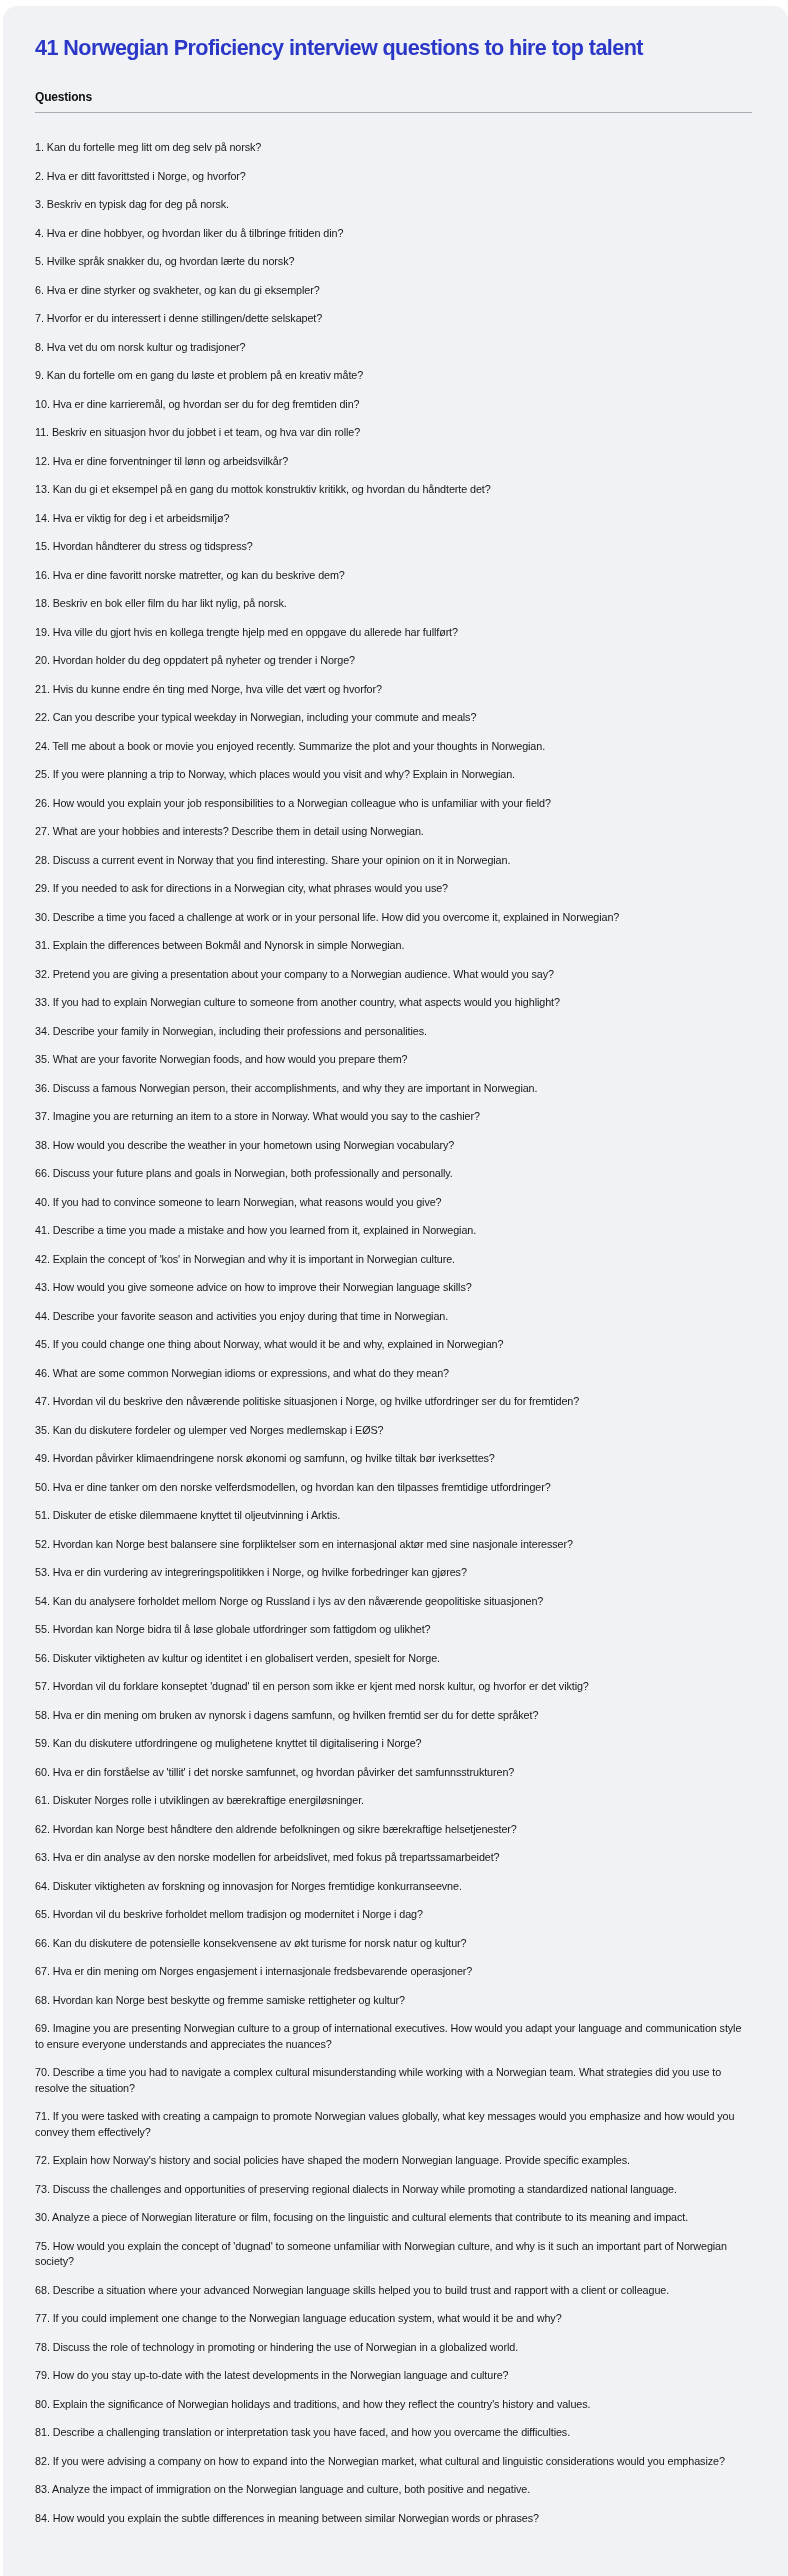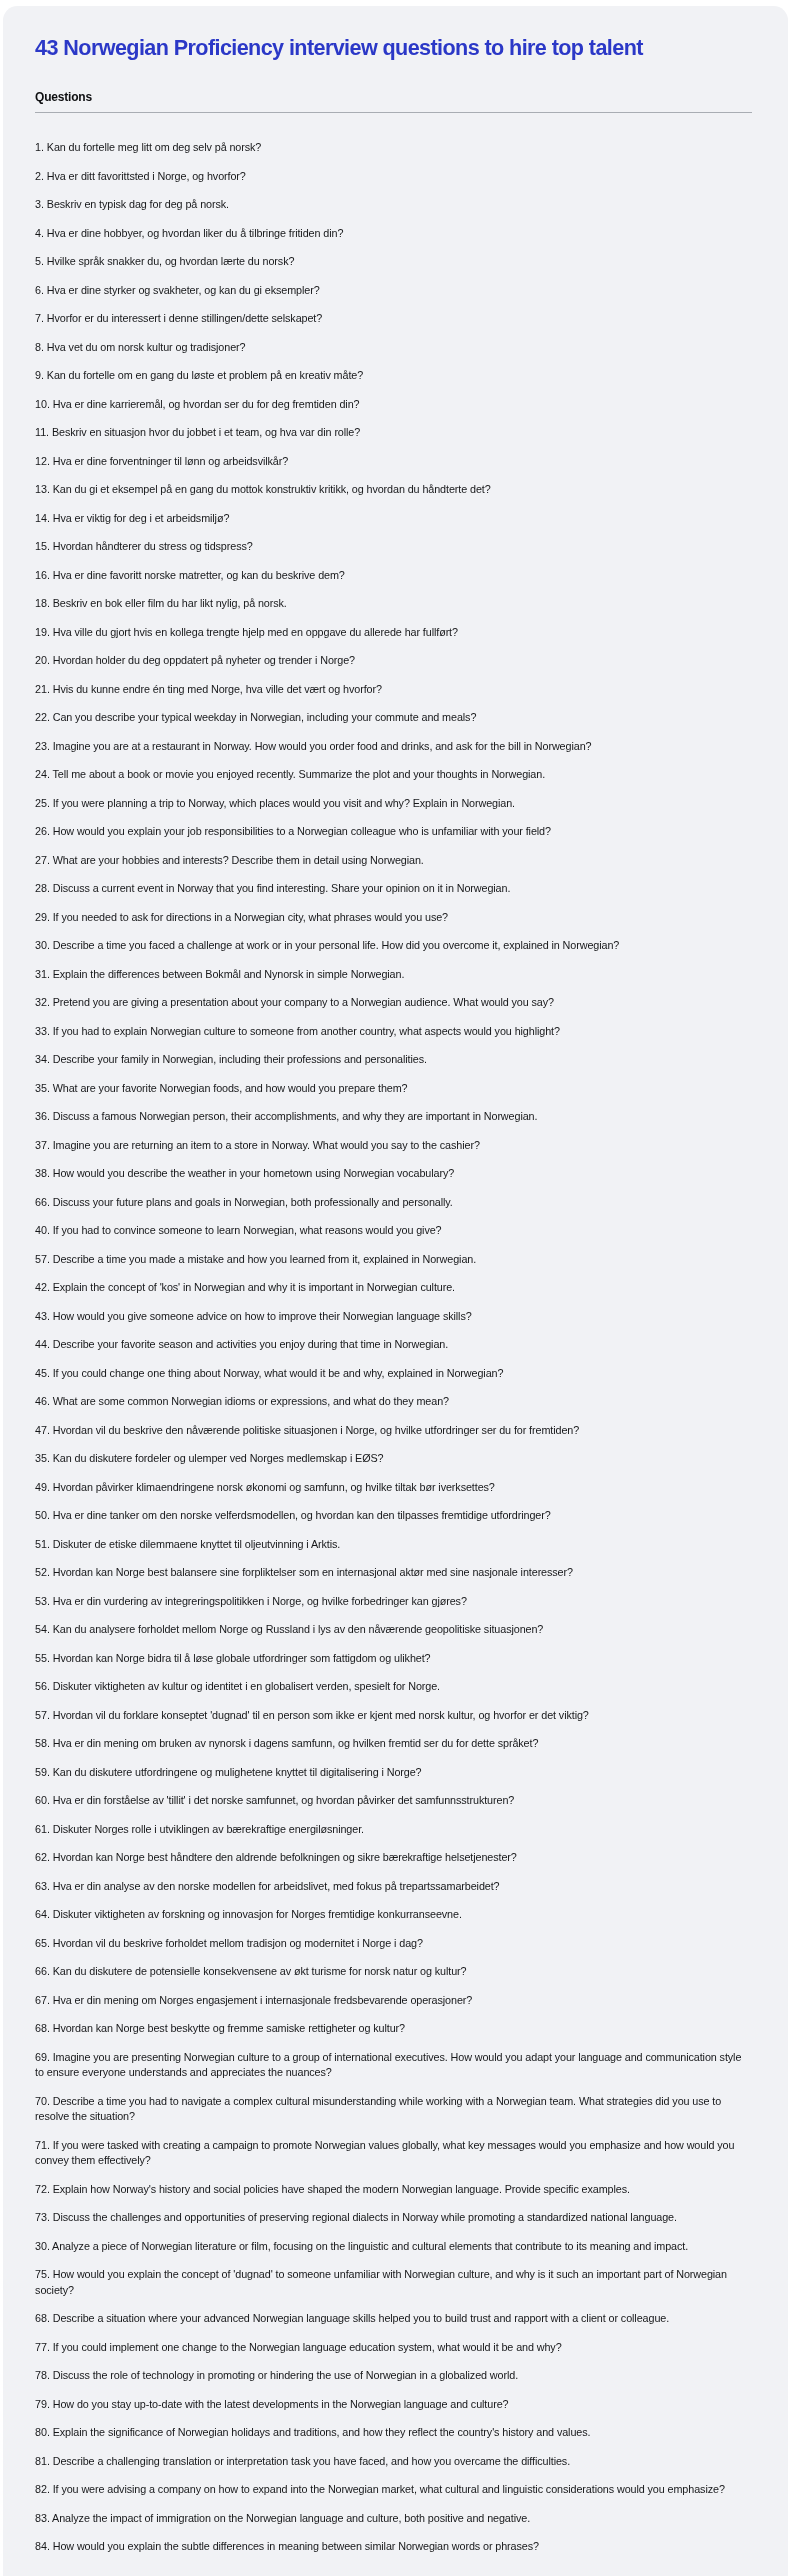--- a/index.html
+++ b/index.html
@@ -48,21 +48,21 @@
     color: #17181a;
     max-width: 721px;
   }
 </style>
 </head>
 <body>
 
 <div class="page-panel">
   <div class="content">
 
-    <h1 class="page-title">43 Norwegian Proficiency interview questions to hire top talent</h1>
+    <h1 class="page-title">41 Norwegian Proficiency interview questions to hire top talent</h1>
 
     <h2 class="section-heading">Questions</h2>
 
     <hr class="divider">
 
     <div>
         <p class="question">1. Kan du fortelle meg litt om deg selv på norsk?</p>
         <p class="question">2. Hva er ditt favorittsted i Norge, og hvorfor?</p>
         <p class="question">3. Beskriv en typisk dag for deg på norsk.</p>
         <p class="question">4. Hva er dine hobbyer, og hvordan liker du å tilbringe fritiden din?</p>
@@ -76,39 +76,38 @@
         <p class="question">12. Hva er dine forventninger til lønn og arbeidsvilkår?</p>
         <p class="question">13. Kan du gi et eksempel på en gang du mottok konstruktiv kritikk, og hvordan du håndterte det?</p>
         <p class="question">14. Hva er viktig for deg i et arbeidsmiljø?</p>
         <p class="question">15. Hvordan håndterer du stress og tidspress?</p>
         <p class="question">16. Hva er dine favoritt norske matretter, og kan du beskrive dem?</p>
         <p class="question">18. Beskriv en bok eller film du har likt nylig, på norsk.</p>
         <p class="question">19. Hva ville du gjort hvis en kollega trengte hjelp med en oppgave du allerede har fullført?</p>
         <p class="question">20. Hvordan holder du deg oppdatert på nyheter og trender i Norge?</p>
         <p class="question">21. Hvis du kunne endre én ting med Norge, hva ville det vært og hvorfor?</p>
         <p class="question">22. Can you describe your typical weekday in Norwegian, including your commute and meals?</p>
-        <p class="question">23. Imagine you are at a restaurant in Norway. How would you order food and drinks, and ask for the bill in Norwegian?</p>
         <p class="question">24. Tell me about a book or movie you enjoyed recently. Summarize the plot and your thoughts in Norwegian.</p>
         <p class="question">25. If you were planning a trip to Norway, which places would you visit and why? Explain in Norwegian.</p>
         <p class="question">26. How would you explain your job responsibilities to a Norwegian colleague who is unfamiliar with your field?</p>
         <p class="question">27. What are your hobbies and interests? Describe them in detail using Norwegian.</p>
         <p class="question">28. Discuss a current event in Norway that you find interesting. Share your opinion on it in Norwegian.</p>
         <p class="question">29. If you needed to ask for directions in a Norwegian city, what phrases would you use?</p>
         <p class="question">30. Describe a time you faced a challenge at work or in your personal life. How did you overcome it, explained in Norwegian?</p>
         <p class="question">31. Explain the differences between Bokmål and Nynorsk in simple Norwegian.</p>
         <p class="question">32. Pretend you are giving a presentation about your company to a Norwegian audience. What would you say?</p>
         <p class="question">33. If you had to explain Norwegian culture to someone from another country, what aspects would you highlight?</p>
         <p class="question">34. Describe your family in Norwegian, including their professions and personalities.</p>
         <p class="question">35. What are your favorite Norwegian foods, and how would you prepare them?</p>
         <p class="question">36. Discuss a famous Norwegian person, their accomplishments, and why they are important in Norwegian.</p>
         <p class="question">37. Imagine you are returning an item to a store in Norway. What would you say to the cashier?</p>
         <p class="question">38. How would you describe the weather in your hometown using Norwegian vocabulary?</p>
         <p class="question">66. Discuss your future plans and goals in Norwegian, both professionally and personally.</p>
         <p class="question">40. If you had to convince someone to learn Norwegian, what reasons would you give?</p>
-        <p class="question">57. Describe a time you made a mistake and how you learned from it, explained in Norwegian.</p>
+        <p class="question">41. Describe a time you made a mistake and how you learned from it, explained in Norwegian.</p>
         <p class="question">42. Explain the concept of 'kos' in Norwegian and why it is important in Norwegian culture.</p>
         <p class="question">43. How would you give someone advice on how to improve their Norwegian language skills?</p>
         <p class="question">44. Describe your favorite season and activities you enjoy during that time in Norwegian.</p>
         <p class="question">45. If you could change one thing about Norway, what would it be and why, explained in Norwegian?</p>
         <p class="question">46. What are some common Norwegian idioms or expressions, and what do they mean?</p>
         <p class="question">47. Hvordan vil du beskrive den nåværende politiske situasjonen i Norge, og hvilke utfordringer ser du for fremtiden?</p>
         <p class="question">35. Kan du diskutere fordeler og ulemper ved Norges medlemskap i EØS?</p>
         <p class="question">49. Hvordan påvirker klimaendringene norsk økonomi og samfunn, og hvilke tiltak bør iverksettes?</p>
         <p class="question">50. Hva er dine tanker om den norske velferdsmodellen, og hvordan kan den tilpasses fremtidige utfordringer?</p>
         <p class="question">51. Diskuter de etiske dilemmaene knyttet til oljeutvinning i Arktis.</p>

